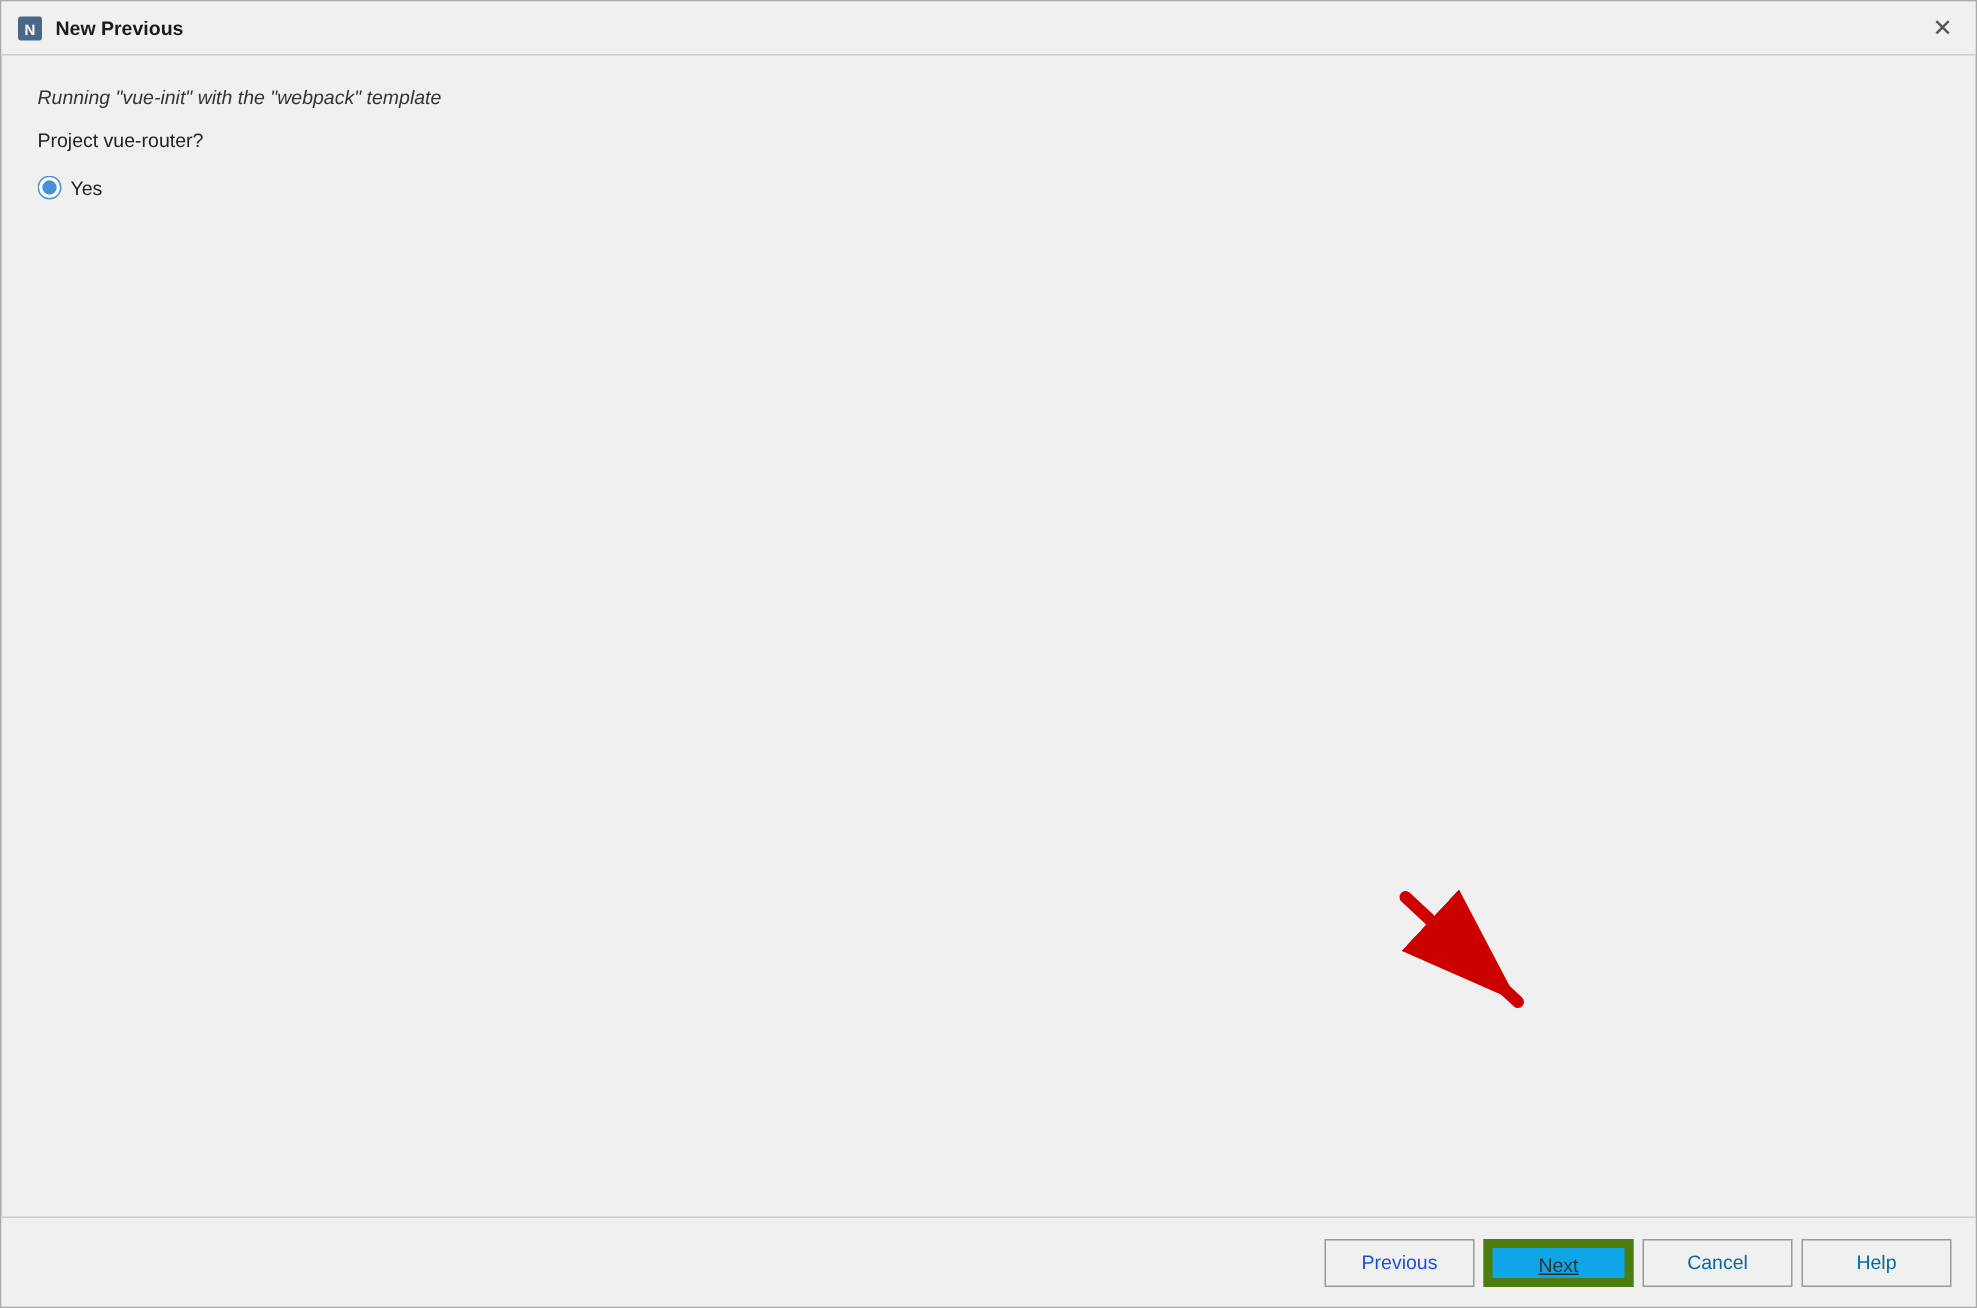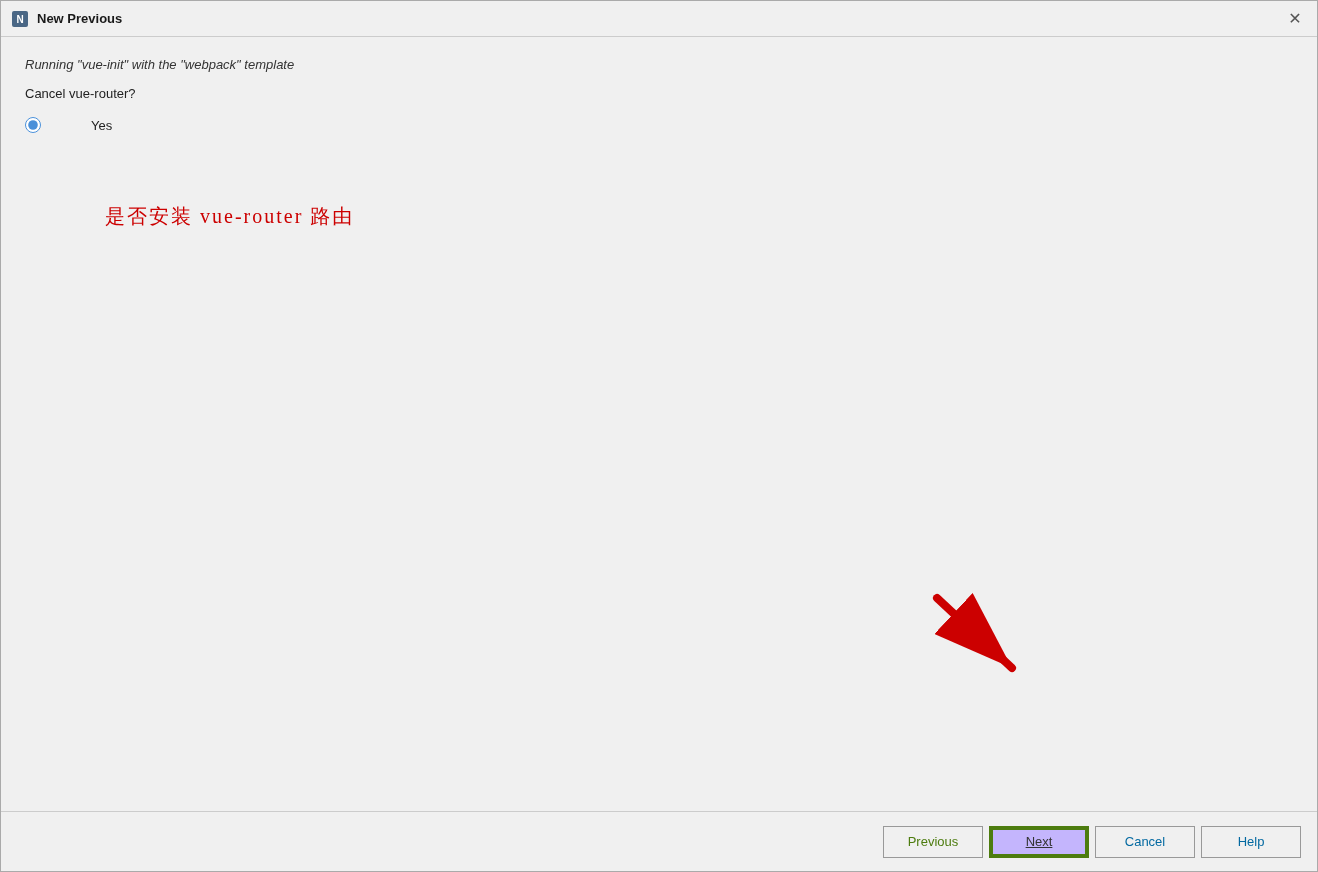--- a/index.html
+++ b/index.html
@@ -107,21 +107,20 @@
     .radio-item input[type="radio"] {
       width: 16px;
       height: 16px;
       accent-color: #4a90d9;
       cursor: pointer;
     }
 
     .radio-label {
       font-size: 13px;
       color: #222;
-      margin-left: 44px;
     }
 
     .annotation-text {
       color: #cc0000;
       font-size: 20px;
       font-family: 'SimSun', 'STSong', serif;
       margin-top: 60px;
       margin-left: 80px;
       letter-spacing: 2px;
     }
@@ -153,28 +152,28 @@
       height: 32px;
       padding: 4px 16px;
       font-size: 13px;
       border: 1px solid #999;
       background: #f0f0f0;
       cursor: pointer;
       color: #0369a1;
     }
 
     .footer-btn.primary {
-      border: 4px solid #4d7c0f;
-      background: #c4b5fd;
+      border: 6px solid #4d7c0f;
+      background: #0ea5e9;
       color: #333;
       text-decoration: underline;
     }
 
     .footer-btn:disabled {
-      color: #4d7c0f;
+      color: #1d4ed8;
       cursor: default;
     }
 
     .main-area {
       flex: 1;
       position: relative;
     }
   </style>
 </head>
 <body>
@@ -190,29 +189,28 @@
         </svg>
       </div>
       <span class="title-text">New Previous</span>
     </div>
     <button class="close-btn">✕</button>
   </div>
 
   <div class="main-area">
     <div class="content">
       <p class="description-text">Running "vue-init" with the "webpack" template</p>
-      <p class="question-text">Cancel vue-router?</p>
+      <p class="question-text">Project vue-router?</p>
       <div class="radio-group">
         <label class="radio-item">
           <input type="radio" name="vue-router" value="yes" checked="" style="">
           <span class="radio-label">Yes</span>
         </label>
       </div>
 
-      <div class="annotation-text">是否安装 vue-router 路由</div>
     </div>
 
     <div class="arrow-container">
       <svg class="red-arrow" viewBox="0 0 120 100" xmlns="http://www.w3.org/2000/svg">
         <defs>
           <marker id="arrowhead" markerWidth="10" markerHeight="7" refX="10" refY="3.5" orient="auto">
             <polygon points="0 0, 10 3.5, 0 7" fill="#cc0000"></polygon>
           </marker>
         </defs>
         <line x1="20" y1="10" x2="95" y2="80" stroke="#cc0000" stroke-width="8" marker-end="url(#arrowhead)" stroke-linecap="round"></line>

